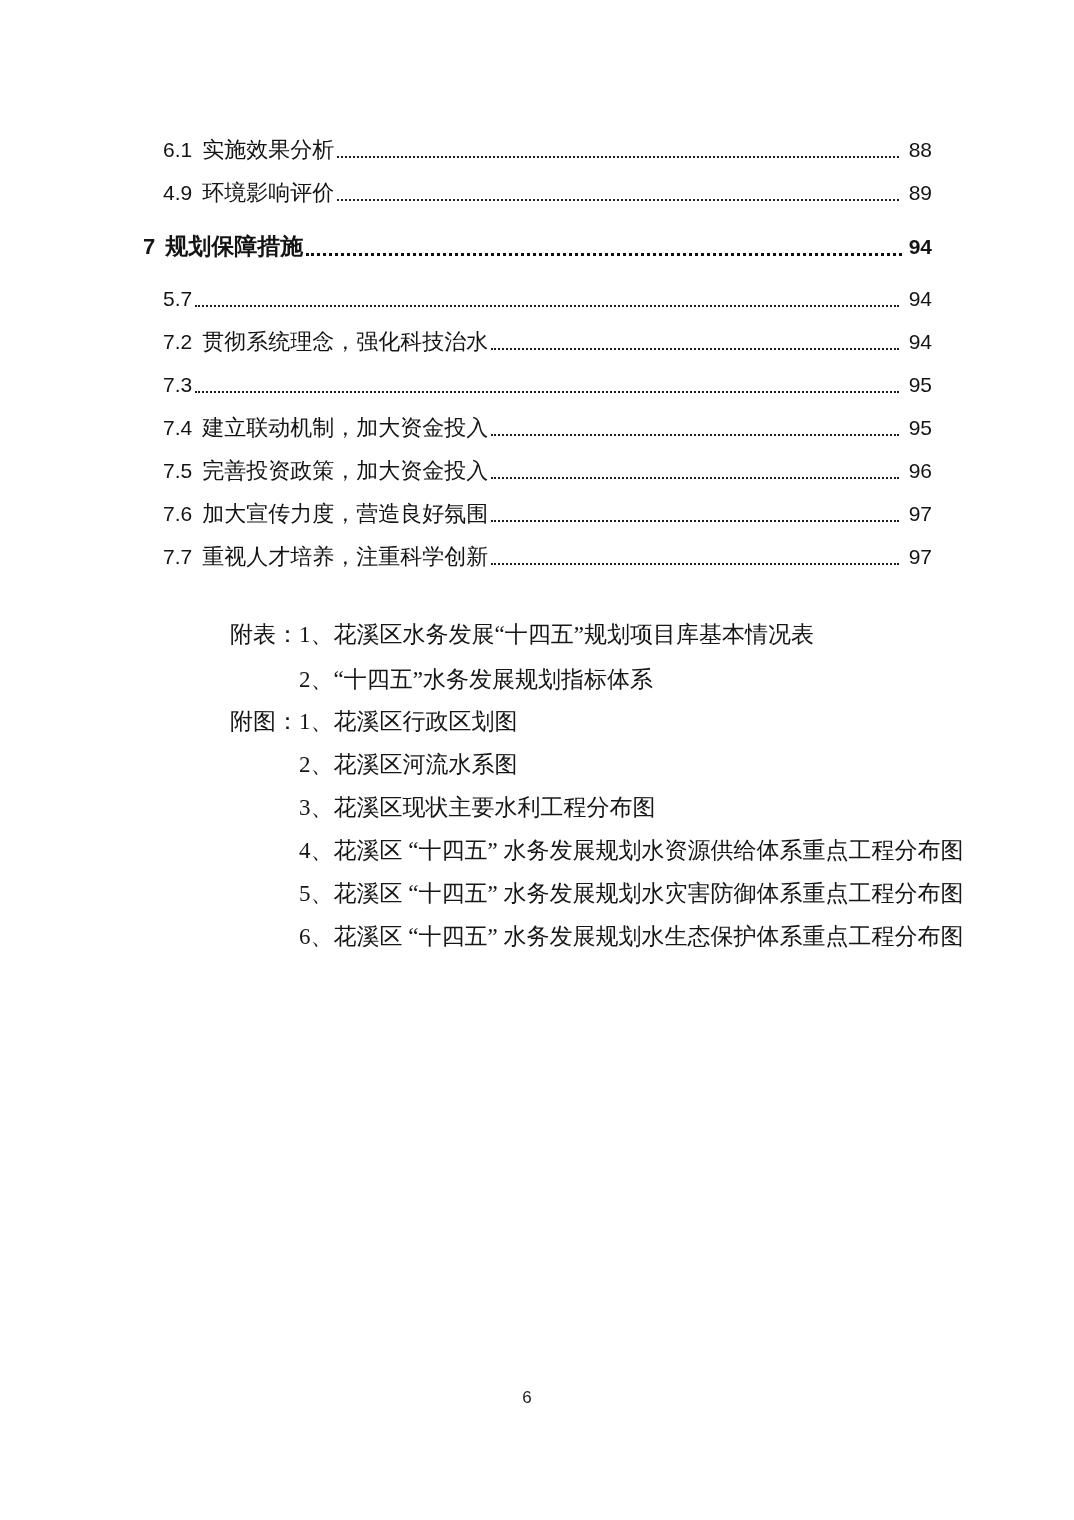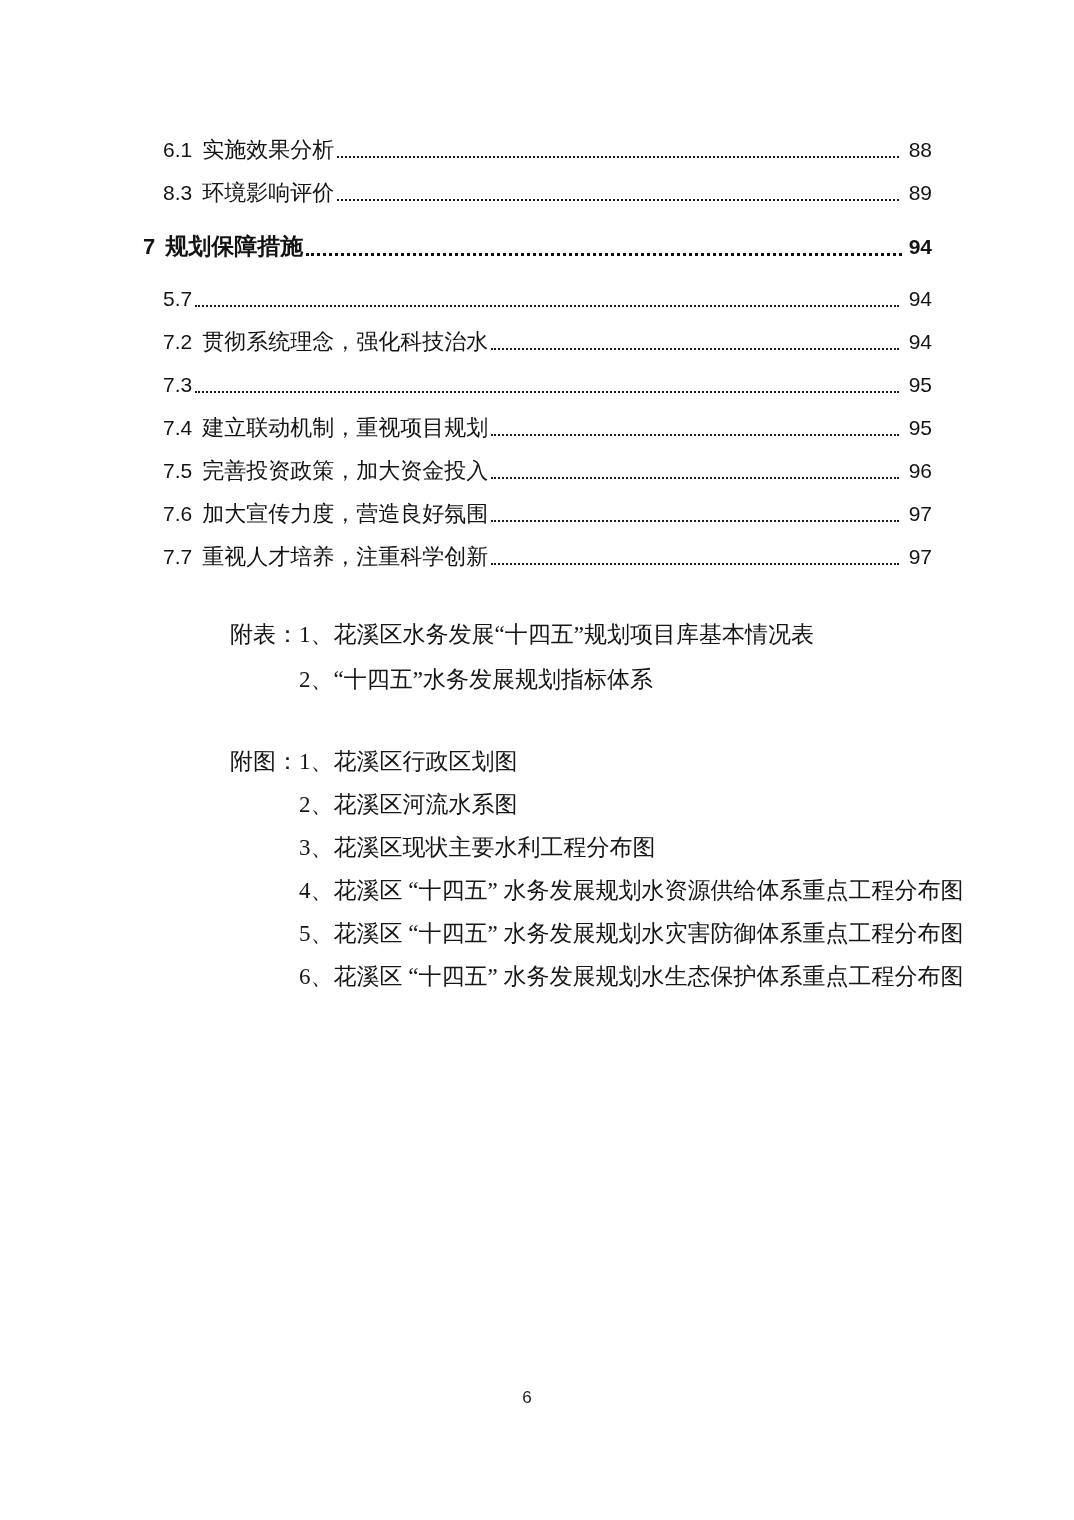--- a/index.html
+++ b/index.html
@@ -73,21 +73,21 @@
   }
   .appendix .hang { display: flex; align-items: flex-start; margin-left: 48px; }
   .appendix-label { flex: 0 0 auto; white-space: nowrap; }
   .appendix-items { flex: 0 0 auto; }
   .appendix-item { white-space: nowrap; }
 
   #appendix-tables { top: 612px; }
   #appendix-tables .appendix-label,
   #appendix-tables .appendix-item { line-height: 45px; }
 
-  #appendix-figures { top: 740px; }
+  #appendix-figures { top: 700px; }
   #appendix-figures .appendix-label,
   #appendix-figures .appendix-item { line-height: 43px; }
 
   
   .footer-page {
     position: absolute;
     left: 0;
     right: 0;
     top: 1388px;
     text-align: center;
@@ -103,21 +103,21 @@
 
   <div class="toc" id="toc">
   <div class="toc-row lvl2">
     <span class="toc-num">6.1</span>
     <span class="toc-title">实施效果分析</span>
     <span class="toc-dots"></span>
     <span class="toc-page">88</span>
   </div>
 
   <div class="toc-row lvl2">
-    <span class="toc-num">8.3</span>
+    <span class="toc-num">4.9</span>
     <span class="toc-title">环境影响评价</span>
     <span class="toc-dots"></span>
     <span class="toc-page">89</span>
   </div>
 
   <div class="toc-row lvl1">
     <span class="toc-num">7</span>
     <span class="toc-title">规划保障措施</span>
     <span class="toc-dots"></span>
     <span class="toc-page">94</span>
@@ -137,21 +137,21 @@
   </div>
 
   <div class="toc-row lvl2">
     <span class="toc-num">7.3</span>
     <span class="toc-dots"></span>
     <span class="toc-page">95</span>
   </div>
 
   <div class="toc-row lvl2">
     <span class="toc-num">7.4</span>
-    <span class="toc-title">建立联动机制，重视项目规划</span>
+    <span class="toc-title">建立联动机制，加大资金投入</span>
     <span class="toc-dots"></span>
     <span class="toc-page">95</span>
   </div>
 
   <div class="toc-row lvl2">
     <span class="toc-num">7.5</span>
     <span class="toc-title">完善投资政策，加大资金投入</span>
     <span class="toc-dots"></span>
     <span class="toc-page">96</span>
   </div>

